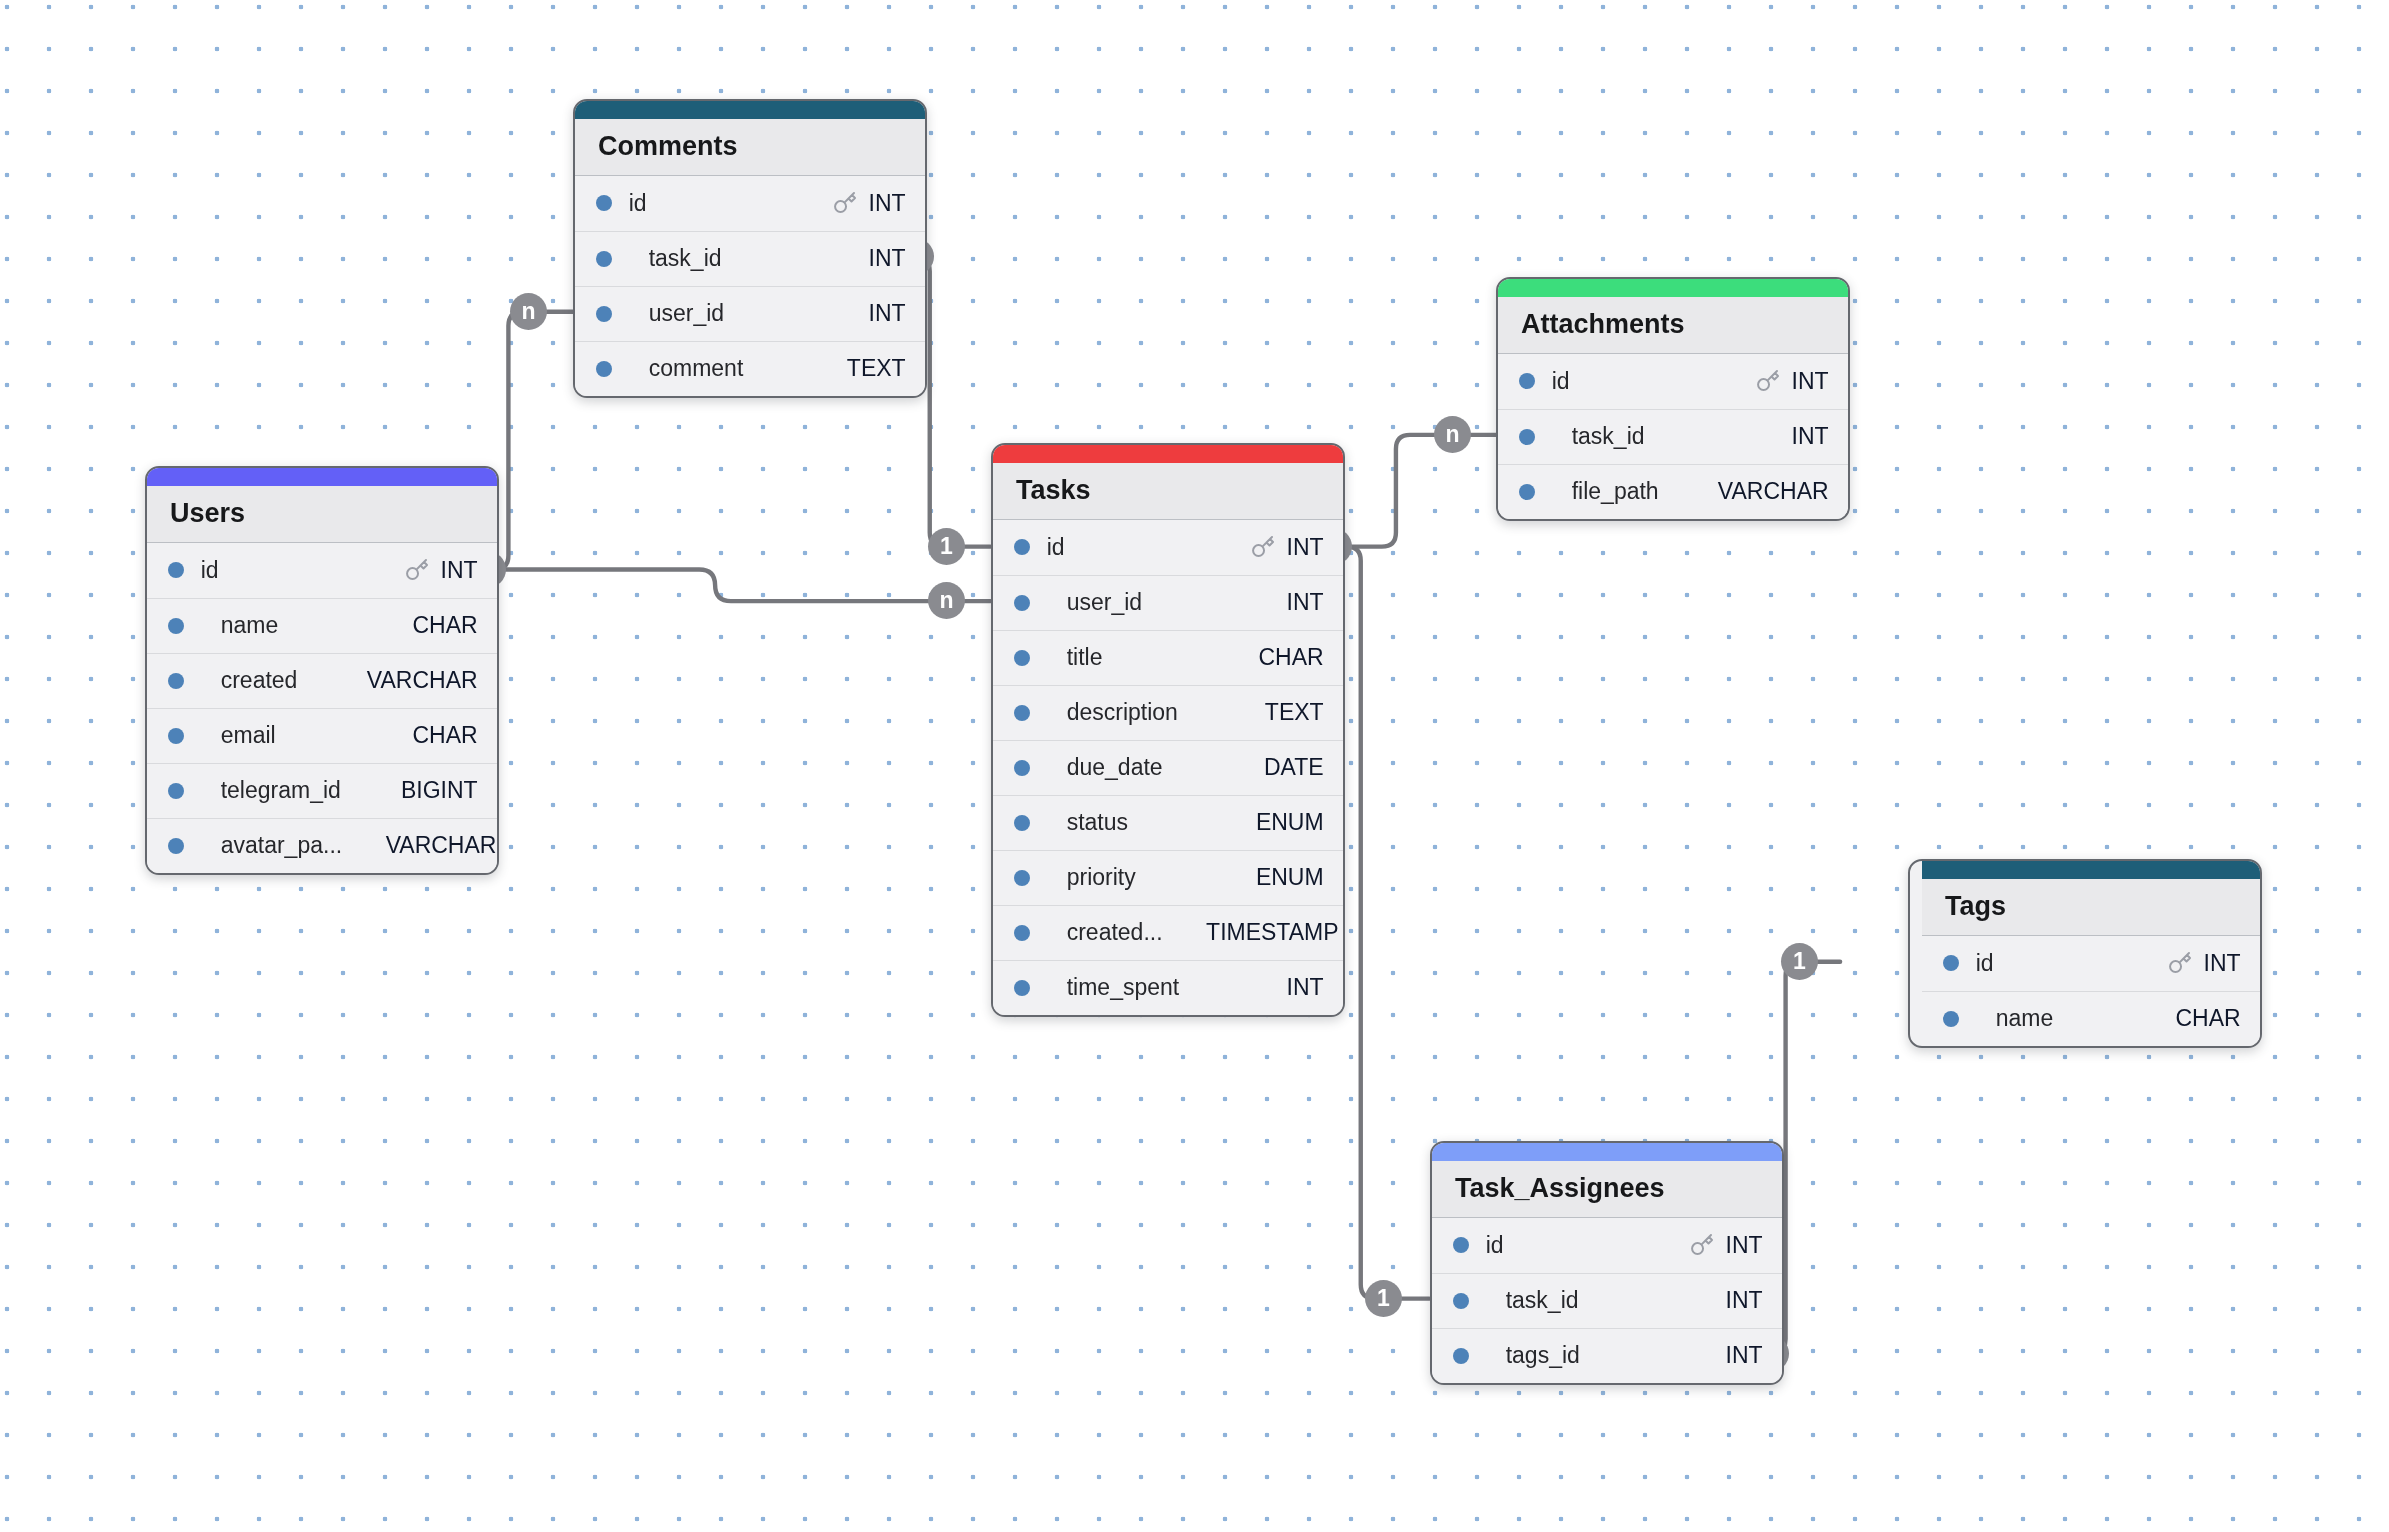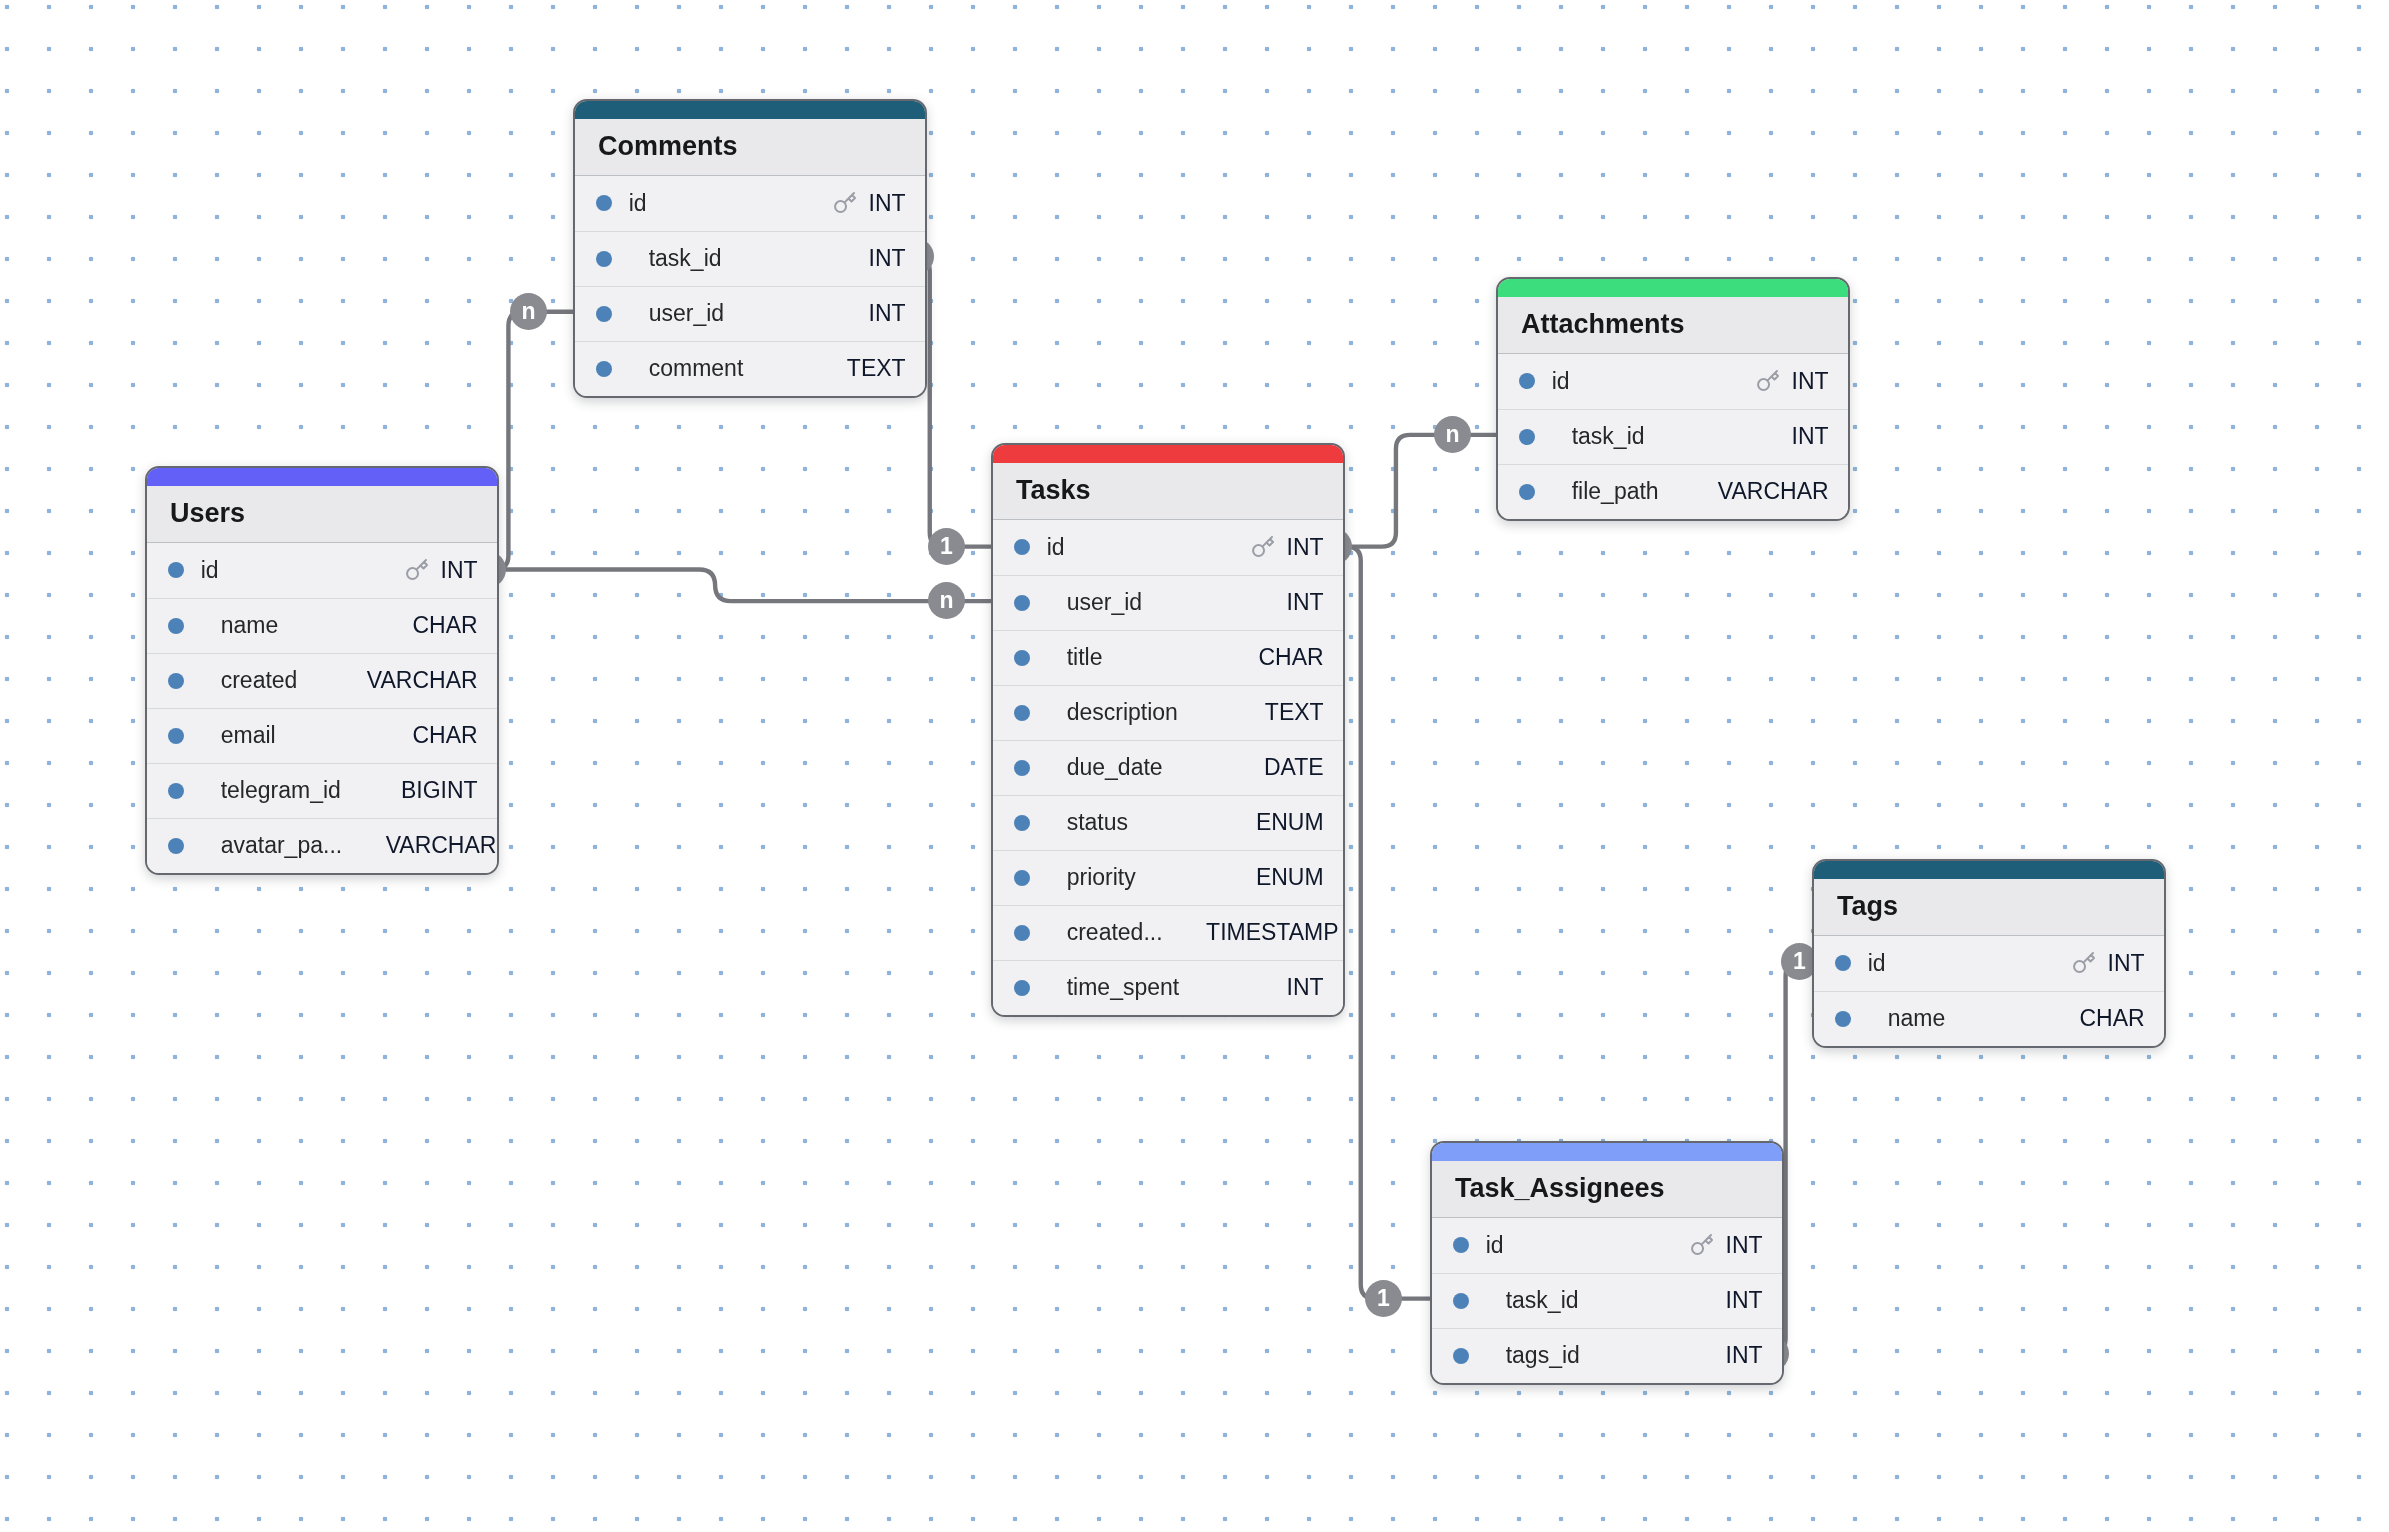--- a/index.html
+++ b/index.html
@@ -253,21 +253,21 @@
           <span class="ftype">INT</span>
         </div>
         <div class="row">
           <span class="field-dot"></span>
           <span class="fname">file_path</span>
           <span class="spacer"></span>
           <span class="ftype">VARCHAR</span>
         </div>
       </div>
     </div>
-    <div class="table" style="left: 1812px; top: 859px;">
+    <div class="table" style="left: 1908px; top: 859px; padding-left: 12px;">
       <div class="strip" style="background: rgb(30, 94, 120);"></div>
       <div class="title-row">Tags</div>
       <div class="rows">
         <div class="row">
           <span class="field-dot"></span>
           <span class="fname">id</span>
           <span class="spacer"></span>
           <span class="key-icon">
             <svg viewBox="0 0 24 24" fill="none" stroke="currentColor" stroke-width="2" stroke-linecap="round" stroke-linejoin="round">
               <path d="M21 2l-2 2m-7.61 7.61a5.5 5.5 0 1 1-7.778 7.778 5.5 5.5 0 0 1 7.777-7.777zm0 0L15.5 7.5m0 0l3 3L22 7l-3-3m-3.5 3.5L19 4"></path>

